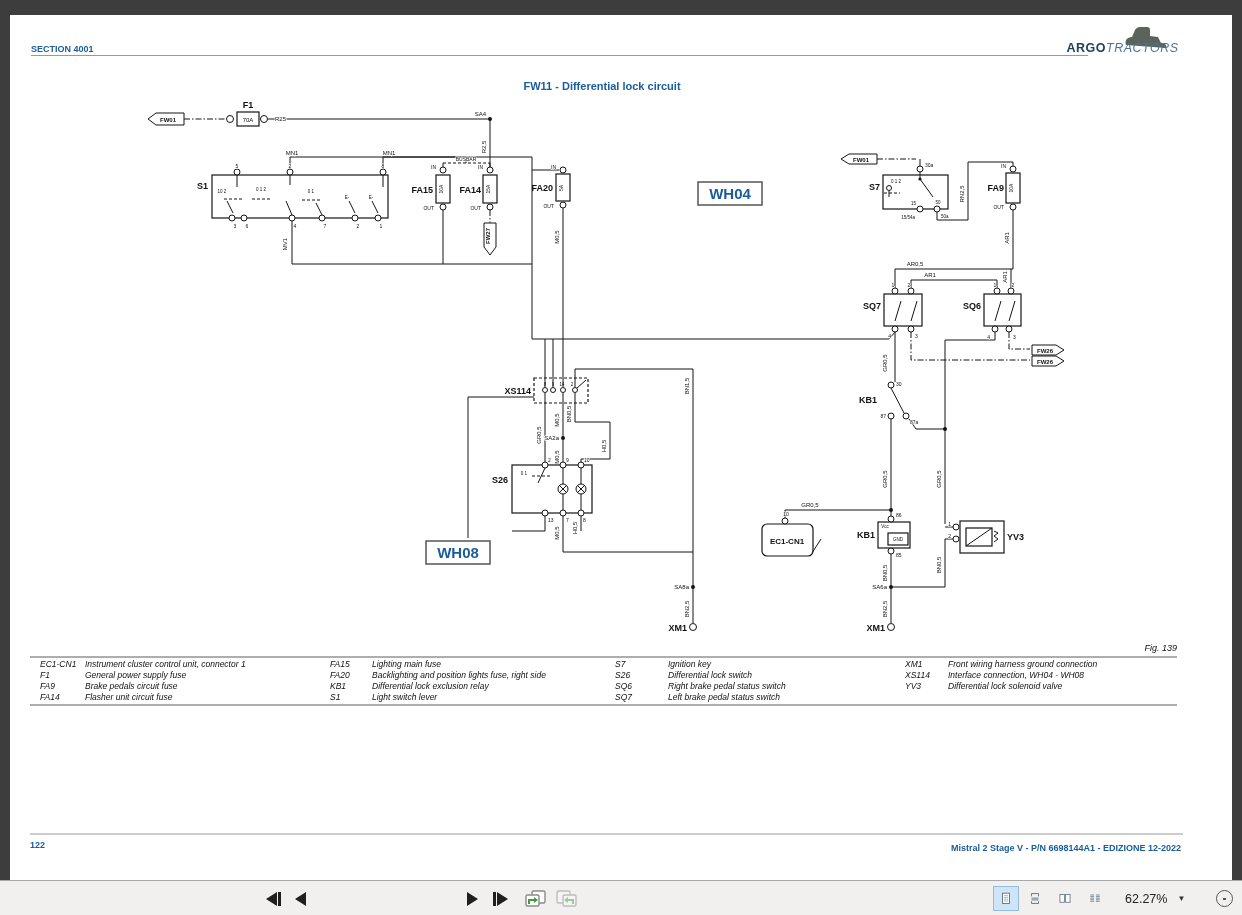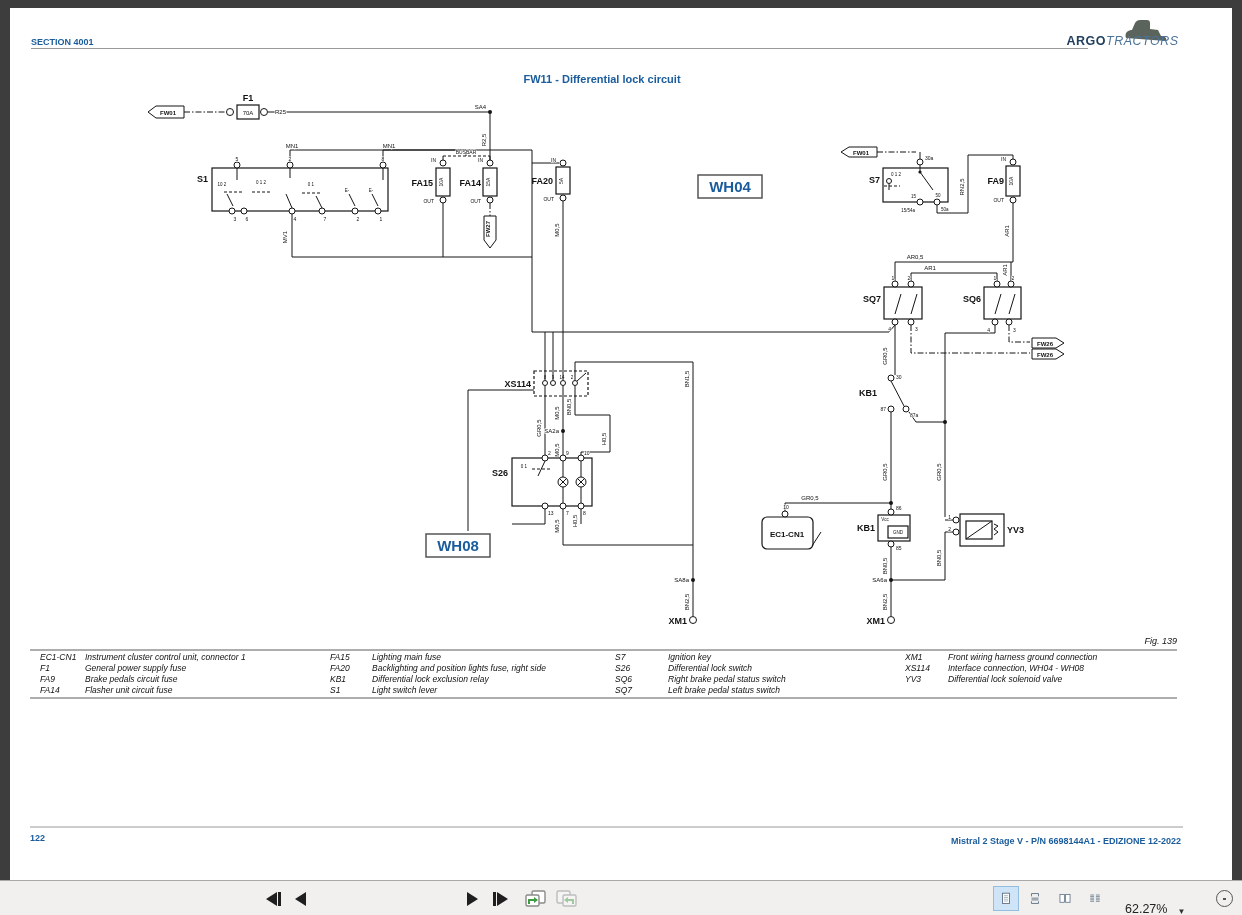--- a/index.html
+++ b/index.html
@@ -1,18 +1,18 @@
 <!DOCTYPE html>
 <html><head>
 <meta charset="utf-8">
 <style>
   html,body{margin:0;padding:0;}
   body{width:1242px;height:915px;background:#3d3d3d;overflow:hidden;position:relative;
        font-family:"Liberation Sans",sans-serif;}
-  .viewer{position:absolute;left:0;top:0;width:1085px;height:880px;}
+  .viewer{position:absolute;left:0;top:7px;width:1085px;height:880px;}
   svg text{user-select:none;}
   
   .L-c{font:bold 9px "Liberation Sans",sans-serif;fill:#111;}
   .L-c8{font:bold 8px "Liberation Sans",sans-serif;fill:#111;}
   .L-w{font:6px "Liberation Sans",sans-serif;fill:#111;paint-order:stroke;stroke:#fff;stroke-width:1.6px;}
   .L-t{font:5px "Liberation Sans",sans-serif;fill:#111;paint-order:stroke;stroke:#fff;stroke-width:1.2px;}
   .L-t4{font:4.5px "Liberation Sans",sans-serif;fill:#111;}
   .L-a{font:bold 6px "Liberation Sans",sans-serif;fill:#111;}
   .leg{font:italic 8.5px "Liberation Sans",sans-serif;fill:#111;}
   .blue{fill:var(--accent,#1a5c9c);}
@@ -33,21 +33,21 @@
   .pent{fill:#fff;stroke:#151515;stroke-width:1;}
   
   .toolbar{position:absolute;left:0;top:880px;width:1242px;height:35px;background:var(--toolbar-bg,#f1f0ef);
            border-top:1px solid #a9a9a9;}
   .tbtn{position:absolute;top:4px;height:27px;border:none;background:transparent;display:flex;
         align-items:center;justify-content:center;padding:0 4px;cursor:pointer;}
   .tri{width:0;height:0;border-top:7px solid transparent;border-bottom:7px solid transparent;}
   .tri.l{border-right:11px solid #1f1f1f;}
   .tri.r{border-left:11px solid #1f1f1f;}
   .vbar{width:3px;height:14px;background:#1f1f1f;}
-  .zoomlabel{position:absolute;top:0;height:35px;display:flex;align-items:flex-end;
+  .zoomlabel{position:absolute;top:0;height:35px;display:flex;align-items:center;
              font:12.5px "Liberation Sans",sans-serif;color:#222;}
   .iconbtn{position:absolute;top:5px;width:26px;height:25px;border:1px solid transparent;
            background:transparent;display:flex;align-items:center;justify-content:center;cursor:pointer;}
   .iconbtn.active{background:var(--icon-active-bg,#cfe4f7);border:1px solid #94bedf;}
   .minusbtn{position:absolute;top:9px;width:17px;height:17px;border:1.6px solid #555;border-radius:50%;
             background:transparent;display:flex;align-items:center;justify-content:center;cursor:pointer;}
   .minusbtn div{width:8px;height:2px;background:#555;}
 </style>
 </head>
 <body style="--accent: #1a5c9c; --frame: #3d3d3d; --toolbar-bg: #f1f0ef; --icon-active-bg: #cfe4f7;">

